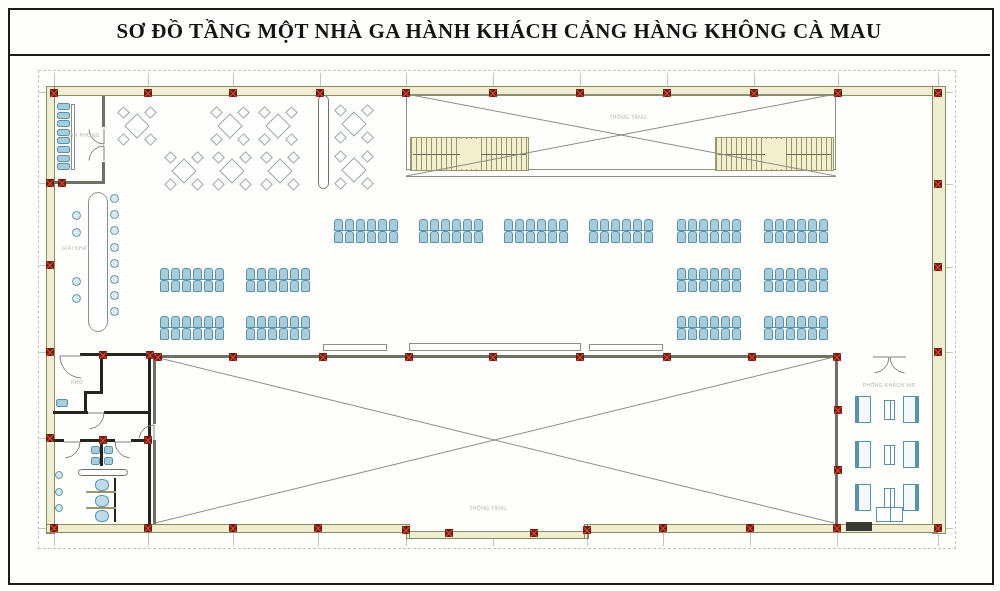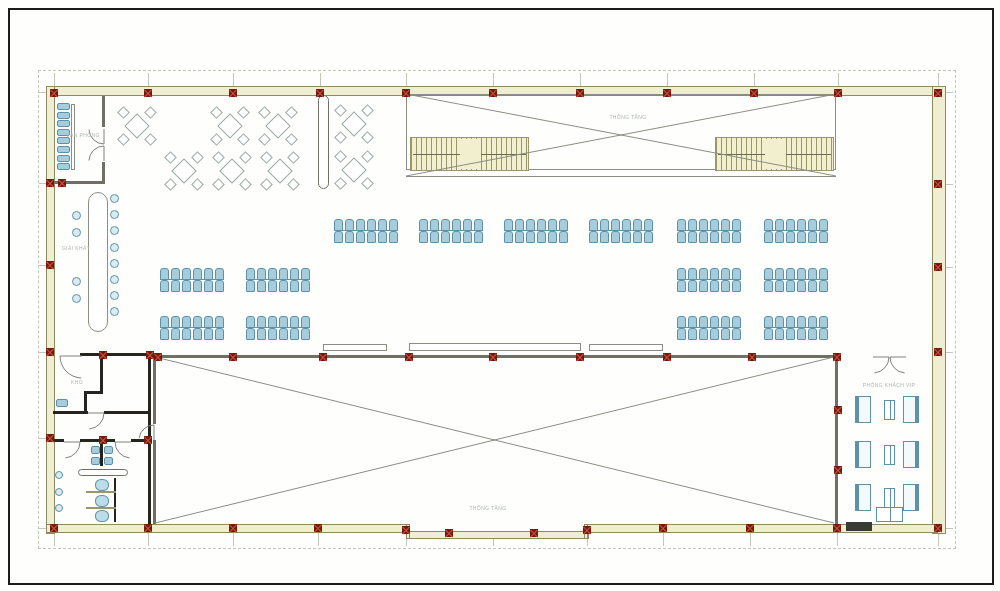--- a/index.html
+++ b/index.html
@@ -58,20 +58,23 @@
   .darkrect{background:#3a3a35;z-index:28;}
   svg.lines{position:absolute;inset:0;width:1000px;height:591px;z-index:35;pointer-events:none;}
   .plabel{position:absolute;font-size:5px;line-height:6px;color:var(--label);letter-spacing:.4px;
           white-space:nowrap;text-align:center;z-index:50;}
 </style>
 </head>
 <body>
 
 <div class="page">
   <div class="frame"></div>
+  <div class="titlebar">
+    <span>SƠ ĐỒ TẦNG MỘT NHÀ GA HÀNH KHÁCH CẢNG HÀNG KHÔNG CÀ MAU</span>
+  </div>
 
   <div id="plan" class="plan">
     <svg class="lines" id="linework" viewBox="0 0 1000 591" xmlns="http://www.w3.org/2000/svg">
         <line x1="406" y1="94" x2="836" y2="176" stroke="#8a8e84" stroke-width="1"></line>
         <line x1="406" y1="176" x2="836" y2="94" stroke="#8a8e84" stroke-width="1"></line>
         <line x1="155" y1="357" x2="834" y2="523" stroke="#8a8e84" stroke-width="1"></line>
         <line x1="155" y1="523" x2="834" y2="357" stroke="#8a8e84" stroke-width="1"></line>
         <path d="M 104 129 L 104 144 A 15 15 0 0 1 89.00913759471356 129.5234924505375" fill="none" stroke="#7d827a" stroke-width="1"></path>
         <path d="M 104 161 L 104 146 A 15 15 0 0 0 89.00913759471356 160.4765075494625" fill="none" stroke="#7d827a" stroke-width="1"></path>
         <path d="M 82 356 L 60 356 A 22 22 0 0 0 81.23221107254498 377.9865981944201" fill="none" stroke="#7d827a" stroke-width="1"></path>

